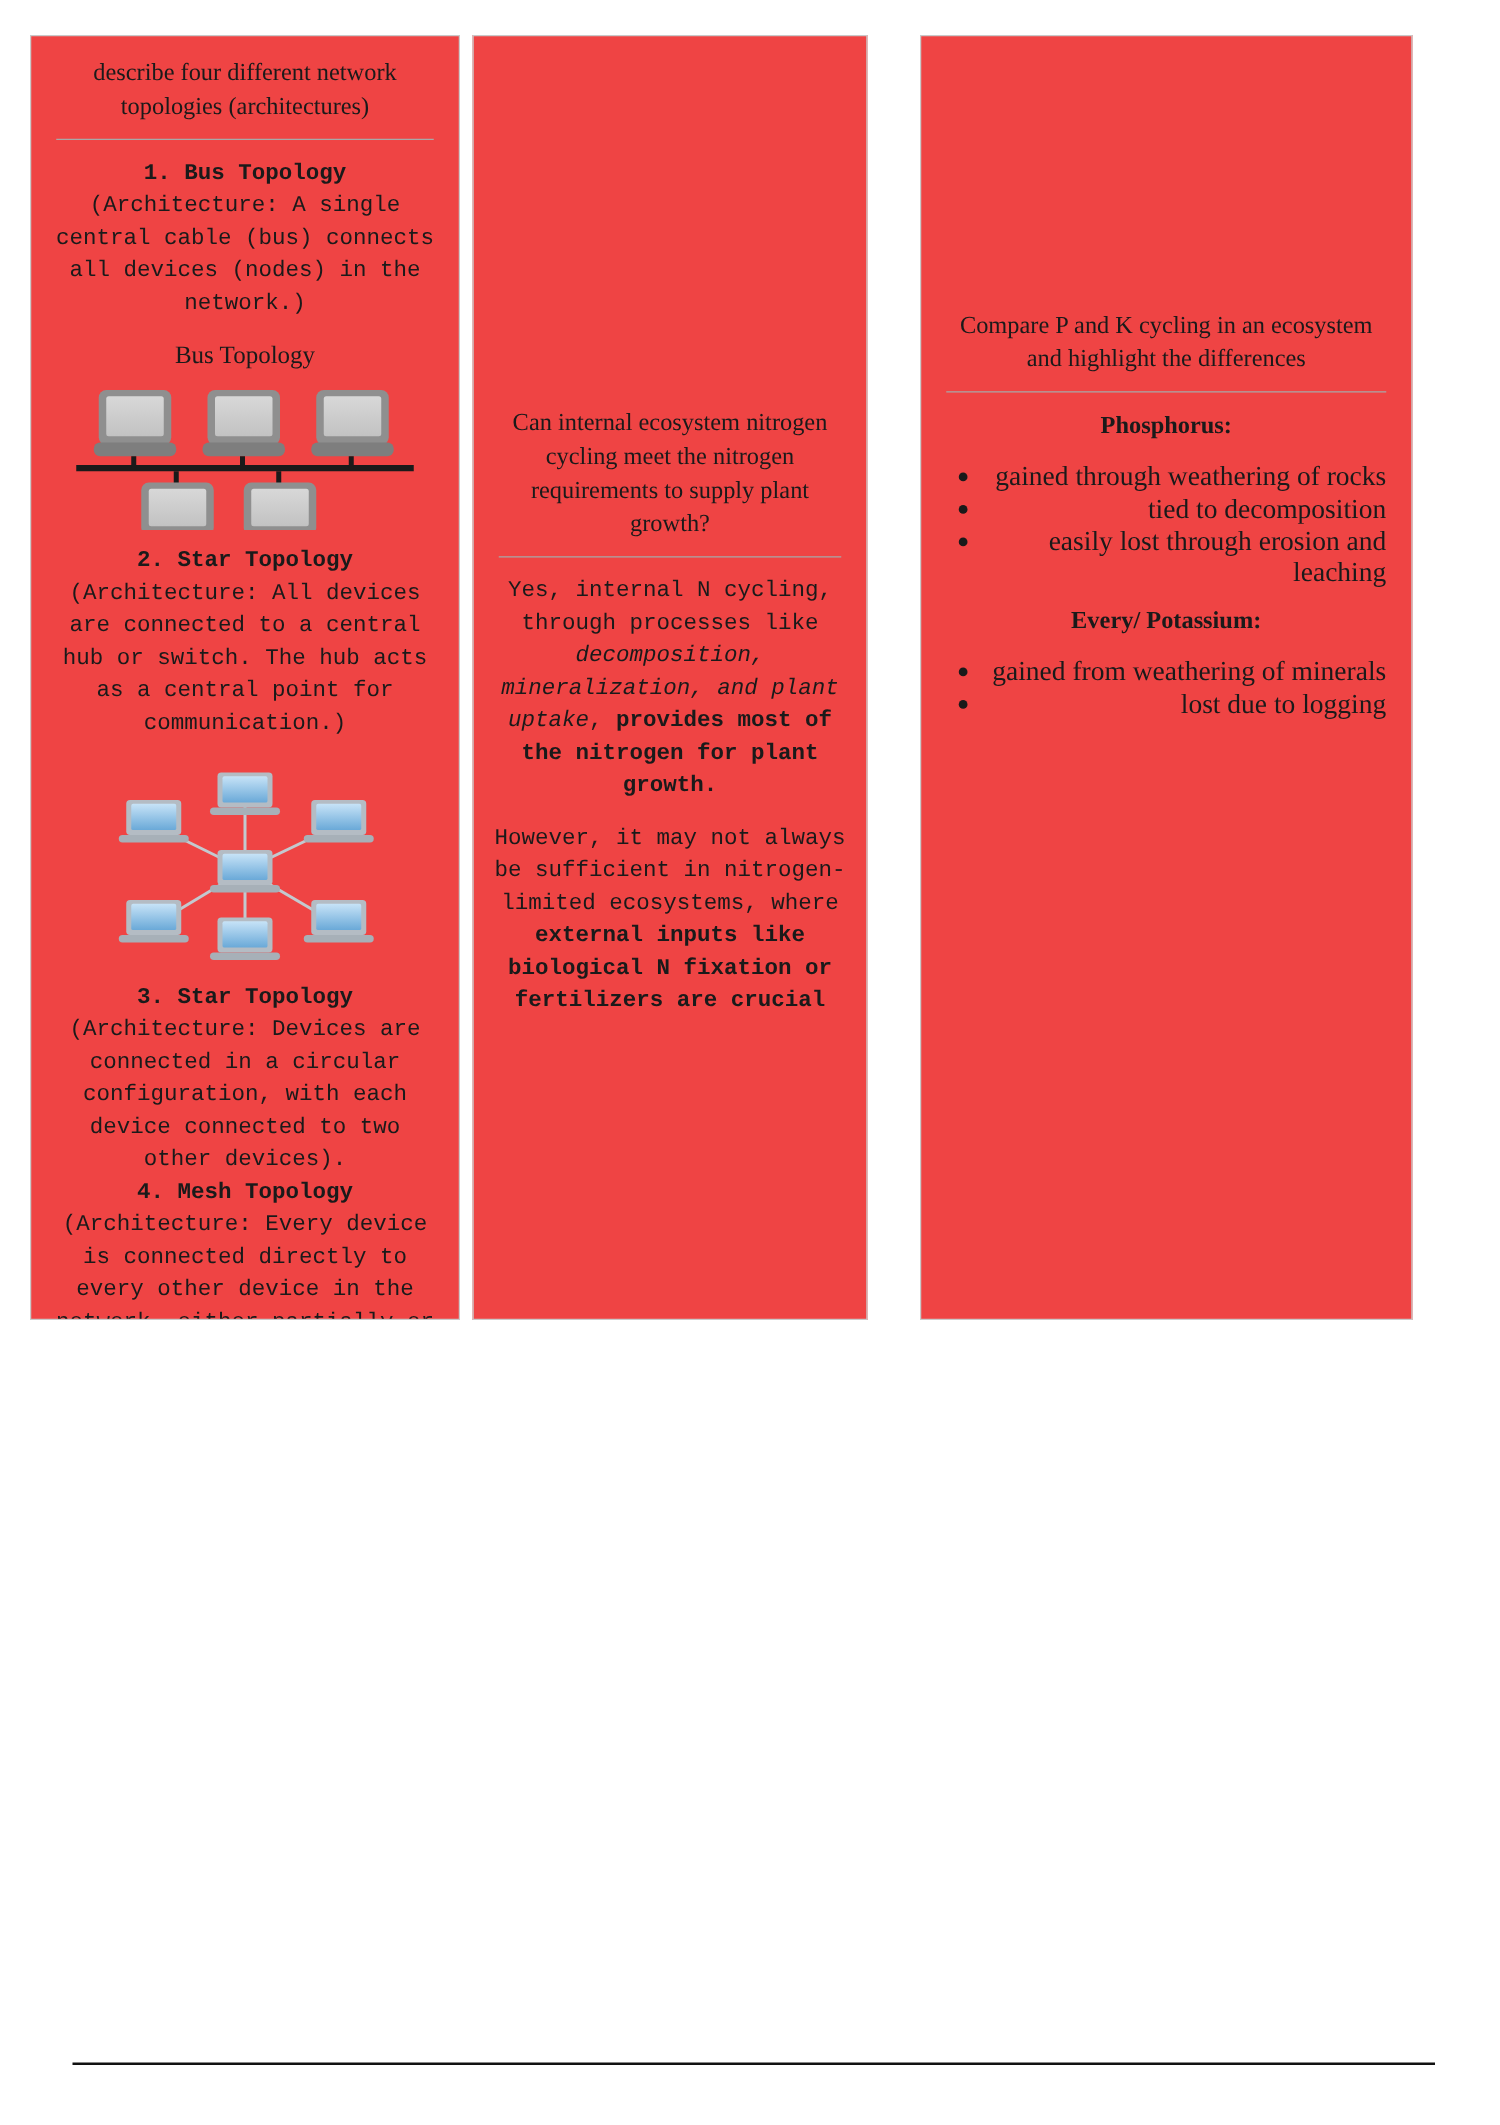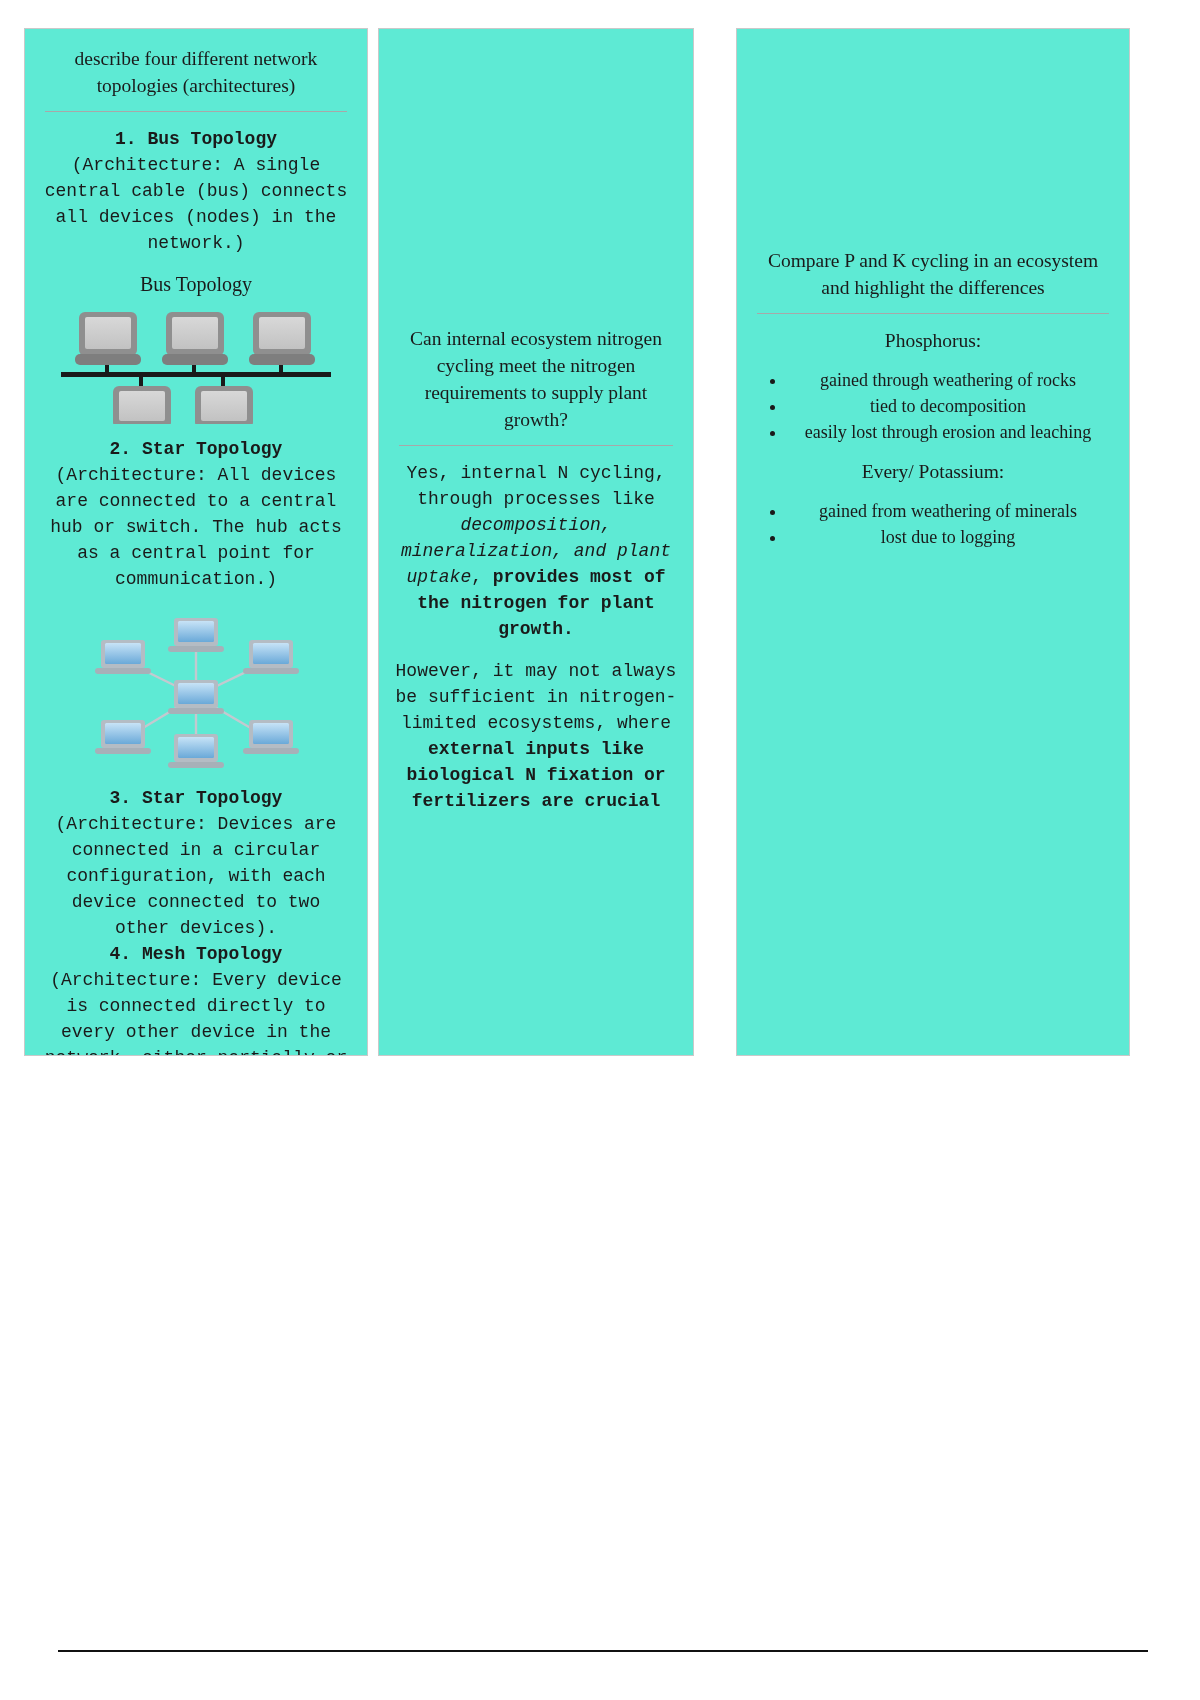--- a/index.html
+++ b/index.html
@@ -59,21 +59,21 @@
     width: 1090px;
     height: 0;
     border-top: 2px solid #111;
   }
 
   
   .card {
     position: absolute;
     top: 28px;
     height: 1028px;
-    background: #5eead4;
+    background: #ef4444;
     border: 1px solid #c9c9c9;
     box-sizing: border-box;
     overflow: hidden;
   }
   #card-1 { left: 24px;  width: 344px; }
   #card-2 { left: 378px; width: 316px; }
   #card-3 { left: 736px; width: 394px; }
 
   .card-inner {
     padding: 14px 16px 10px 16px;
@@ -102,37 +102,37 @@
     font-family: Liberation Mono, monospace;
   }
   .para:last-child { margin-bottom: 0; }
 
   .b { font-weight: bold; }
   .i { font-style: italic; }
 
   .sec-head {
     font-size: 19.5px;
     line-height: 26px;
-    font-weight: normal;
+    font-weight: bold;
     text-align: center;
     margin: 0 0 14px 0;
   }
 
   
   ul.bul {
     margin: 0 0 14px 0;
     padding: 0 4px 0 34px;
     list-style: disc;
     text-align: center;
   }
   ul.bul li {
-    font-size: 18px;
+    font-size: 22px;
     line-height: 25px;
     margin: 0 0 1px 0;
-    text-align: center;
+    text-align: right;
   }
 
   
   .fig {
     margin: 14px 0 12px 0;
     text-align: center;
   }
   .fig-cap {
     font-size: 20px;
     line-height: 24px;

